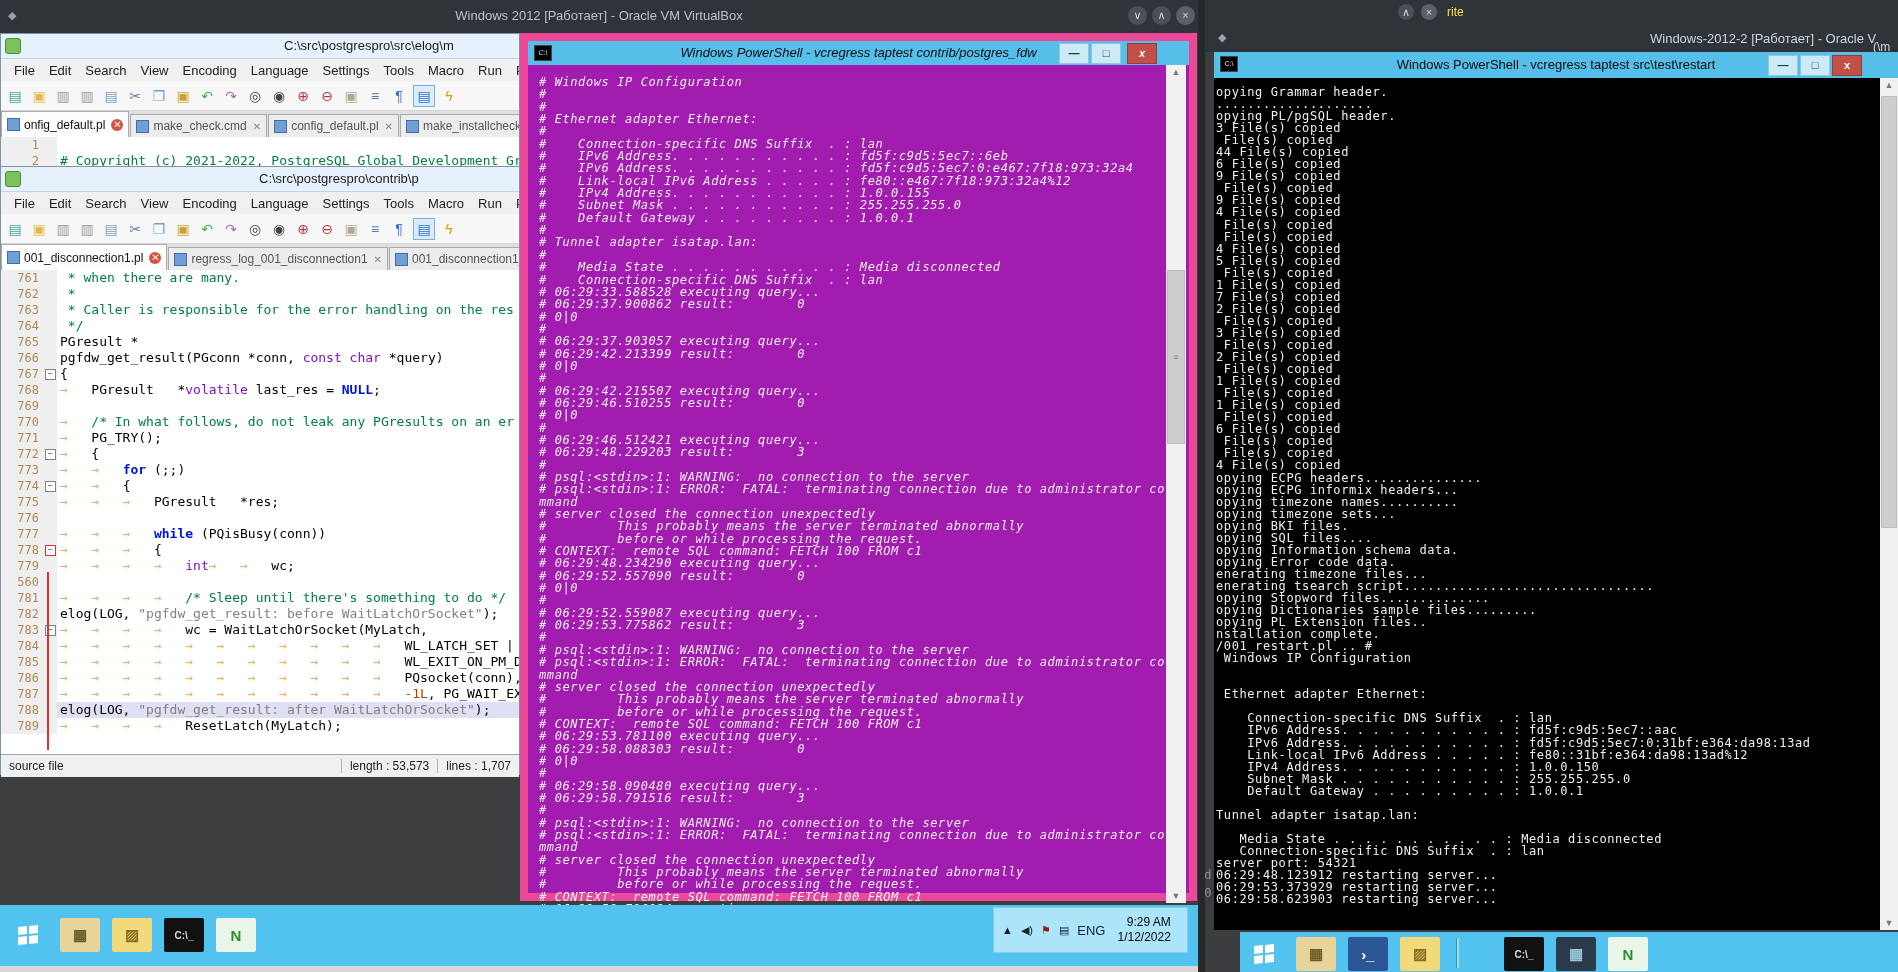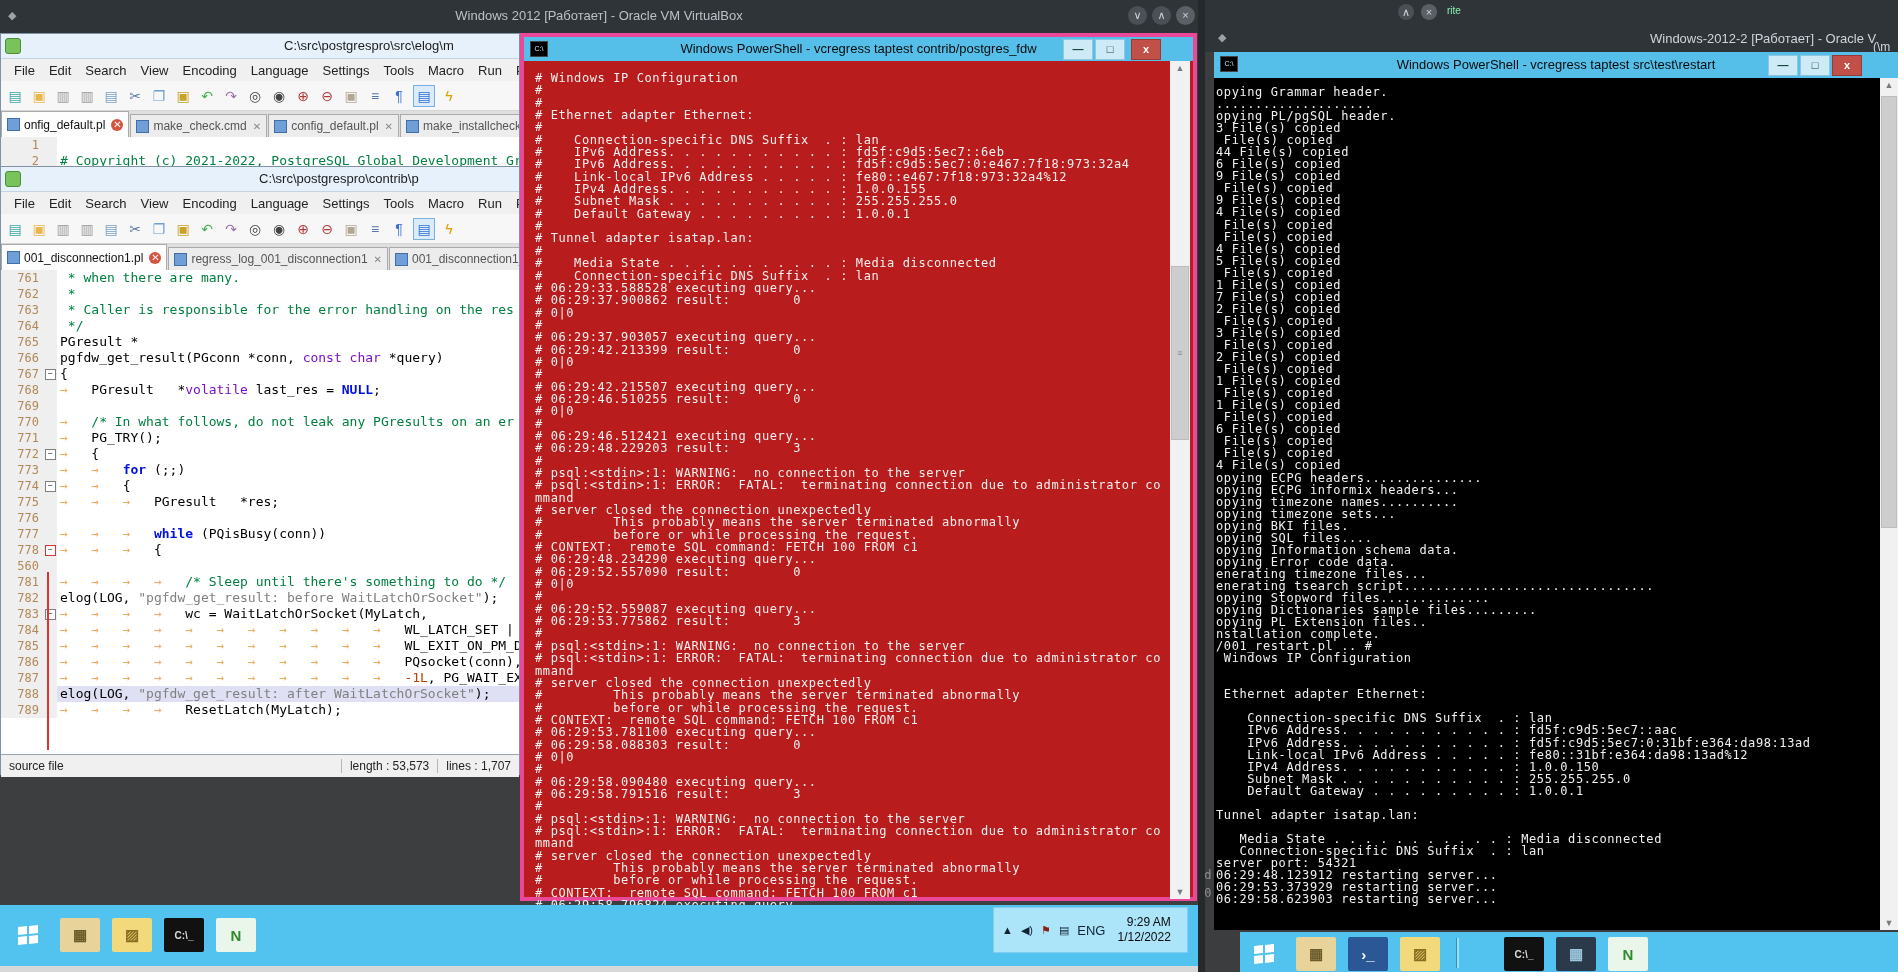--- a/index.html
+++ b/index.html
@@ -36,21 +36,21 @@
       font-size:8px;line-height:8px;text-align:center;}
   .fm.red{border-color:#e03030;}
   .ctext{padding-left:3px;white-space:pre;}
   .cdl.hl .ctext,.cdl.hl{background:#dfe0f3;}
   .d{color:#000000;} .cm{color:#008040;} .kw{color:#0010e0;font-weight:bold;} .ty{color:#7a10c8;}
   .st{color:#808080;} .nu{color:#c04000;} .ws{color:#f5a95c;}
   .statusbar{background:#f0f0f0;border-top:1px solid #9aa7b1;font-size:12px;color:#222;display:flex;align-items:center;}
   .statusbar .seg{padding:0 8px;white-space:nowrap;}
   .statusbar .sep{width:1px;height:14px;background:#b5b5b5;}
   
-  .pswin{background:#b91c1c;border:4px solid #ec4899;box-sizing:border-box;}
+  .pswin{background:#a21caf;border:8px solid #ec4899;box-sizing:border-box;font-style:italic;}
   .pstitle{background:#55bfe9;height:24px;position:relative;}
   .pstitle .t{position:absolute;top:4px;width:100%;text-align:center;font-size:13px;color:#0c0c0c;white-space:nowrap;}
   .psico{position:absolute;top:4px;left:6px;width:16px;height:14px;background:#000;border:1px solid #444;color:#bfe8ff;
          font-size:7px;line-height:13px;text-align:center;}
   .wbtn{position:absolute;top:2px;width:28px;height:19px;background:#cfeaf7;border:1px solid #8fc6e2;color:#143;
         font-size:11px;text-align:center;line-height:18px;font-weight:bold;}
   .wbtn.close{background:#c05048;color:#fff;border-color:#9a3a34;}
   .console{font-family:"DejaVu Sans Mono","Liberation Mono",monospace;color:#f0f0f0;white-space:pre;overflow:hidden;}
   .cline{white-space:pre;}
   
@@ -219,20 +219,21 @@
           <div class="cdl"><span class="lnum">769</span><span class="fbar"></span><span class="ctext"> </span></div>
           <div class="cdl"><span class="lnum">770</span><span class="fbar"></span><span class="ctext"><span class="ws">→   </span><span class="cm">/* In what follows, do not leak any PGresults on an er</span></span></div>
           <div class="cdl"><span class="lnum">771</span><span class="fbar"></span><span class="ctext"><span class="ws">→   </span><span class="d">PG_TRY();</span></span></div>
           <div class="cdl"><span class="lnum">772</span><span class="fbar"><span class="fm">−</span></span><span class="ctext"><span class="ws">→   </span><span class="d">{</span></span></div>
           <div class="cdl"><span class="lnum">773</span><span class="fbar"></span><span class="ctext"><span class="ws">→   →   </span><span class="kw">for</span><span class="d"> (;;)</span></span></div>
           <div class="cdl"><span class="lnum">774</span><span class="fbar"><span class="fm">−</span></span><span class="ctext"><span class="ws">→   →   </span><span class="d">{</span></span></div>
           <div class="cdl"><span class="lnum">775</span><span class="fbar"></span><span class="ctext"><span class="ws">→   →   →   </span><span class="d">PGresult   *res;</span></span></div>
           <div class="cdl"><span class="lnum">776</span><span class="fbar"></span><span class="ctext"> </span></div>
           <div class="cdl"><span class="lnum">777</span><span class="fbar"></span><span class="ctext"><span class="ws">→   →   →   </span><span class="kw">while</span><span class="d"> (PQisBusy(conn))</span></span></div>
           <div class="cdl"><span class="lnum">778</span><span class="fbar"><span class="fm red">−</span></span><span class="ctext"><span class="ws">→   →   →   </span><span class="d">{</span></span></div>
+          <div class="cdl"><span class="lnum">779</span><span class="fbar"></span><span class="ctext"><span class="ws">→   →   →   →   </span><span class="ty">int</span><span class="ws">→   →   </span><span class="d">wc;</span></span></div>
           <div class="cdl"><span class="lnum">560</span><span class="fbar"></span><span class="ctext"> </span></div>
           <div class="cdl"><span class="lnum">781</span><span class="fbar"></span><span class="ctext"><span class="ws">→   →   →   →   </span><span class="cm">/* Sleep until there's something to do */</span></span></div>
           <div class="cdl"><span class="lnum">782</span><span class="fbar"></span><span class="ctext"><span class="d">elog(LOG, </span><span class="st">"pgfdw_get_result: before WaitLatchOrSocket"</span><span class="d">);</span></span></div>
           <div class="cdl"><span class="lnum">783</span><span class="fbar"><span class="fm">−</span></span><span class="ctext"><span class="ws">→   →   →   →   </span><span class="d">wc = WaitLatchOrSocket(MyLatch,</span></span></div>
           <div class="cdl"><span class="lnum">784</span><span class="fbar"></span><span class="ctext"><span class="ws">→   →   →   →   →   →   →   →   →   →   →   </span><span class="d">WL_LATCH_SET | WL_SO</span></span></div>
           <div class="cdl"><span class="lnum">785</span><span class="fbar"></span><span class="ctext"><span class="ws">→   →   →   →   →   →   →   →   →   →   →   </span><span class="d">WL_EXIT_ON_PM_DEATH</span></span></div>
           <div class="cdl"><span class="lnum">786</span><span class="fbar"></span><span class="ctext"><span class="ws">→   →   →   →   →   →   →   →   →   →   →   </span><span class="d">PQsocket(conn),</span></span></div>
           <div class="cdl"><span class="lnum">787</span><span class="fbar"></span><span class="ctext"><span class="ws">→   →   →   →   →   →   →   →   →   →   →   </span><span class="nu">-1L</span><span class="d">, PG_WAIT_EXTENS</span></span></div>
           <div class="cdl hl"><span class="lnum">788</span><span class="fbar"></span><span class="ctext"><span class="d">elog(LOG, </span><span class="st">"pgfdw_get_result: after WaitLatchOrSocket"</span><span class="d">);</span></span></div>
           <div class="cdl"><span class="lnum">789</span><span class="fbar"></span><span class="ctext"><span class="ws">→   →   →   →   </span><span class="d">ResetLatch(MyLatch);</span></span></div>
@@ -292,21 +293,21 @@
       </div>
     </div>
     <div class="abs" style="left:0;top:966px;width:1198px;height:6px;background:#d8d8d8;"></div>
   </div>
 
   <div class="abs" style="left:1205px;top:0;width:693px;height:972px;overflow:hidden;background:#3b3d3f;">
 
     <div class="abs vbox-bar" style="left:0;top:0;width:693px;height:52px;">
       <div class="vbox-btn" style="left:193px;top:4px;width:16px;height:16px;line-height:16px;">∧</div>
       <div class="vbox-btn" style="left:216px;top:4px;width:16px;height:16px;line-height:16px;background:#5a6065;">×</div>
-      <span class="abs" style="left:242px;top:5px;color:#86efac;font-size:10px;">rite</span>
+      <span class="abs" style="left:242px;top:5px;color:#fde047;font-size:12px;">rite</span>
       <span class="pin" style="left:13px;top:31px;">◆</span>
       <span class="abs" style="left:445px;top:31px;color:#cdd5dc;font-size:13px;white-space:nowrap;">Windows-2012-2 [Работает] - Oracle V</span>
       <span class="abs" style="left:668px;top:40px;color:#cdd5dc;font-size:12px;">(\m</span>
     </div>
 
     <div class="abs wm" style="left:-8px;top:868px;">rd</div>
     <div class="abs wm" style="left:-8px;top:886px;">00</div>
 
     <div class="abs" style="left:9px;top:52px;width:684px;height:878px;background:#000;">
       <div class="pstitle" style="height:26px;background:#55bfe9;">

